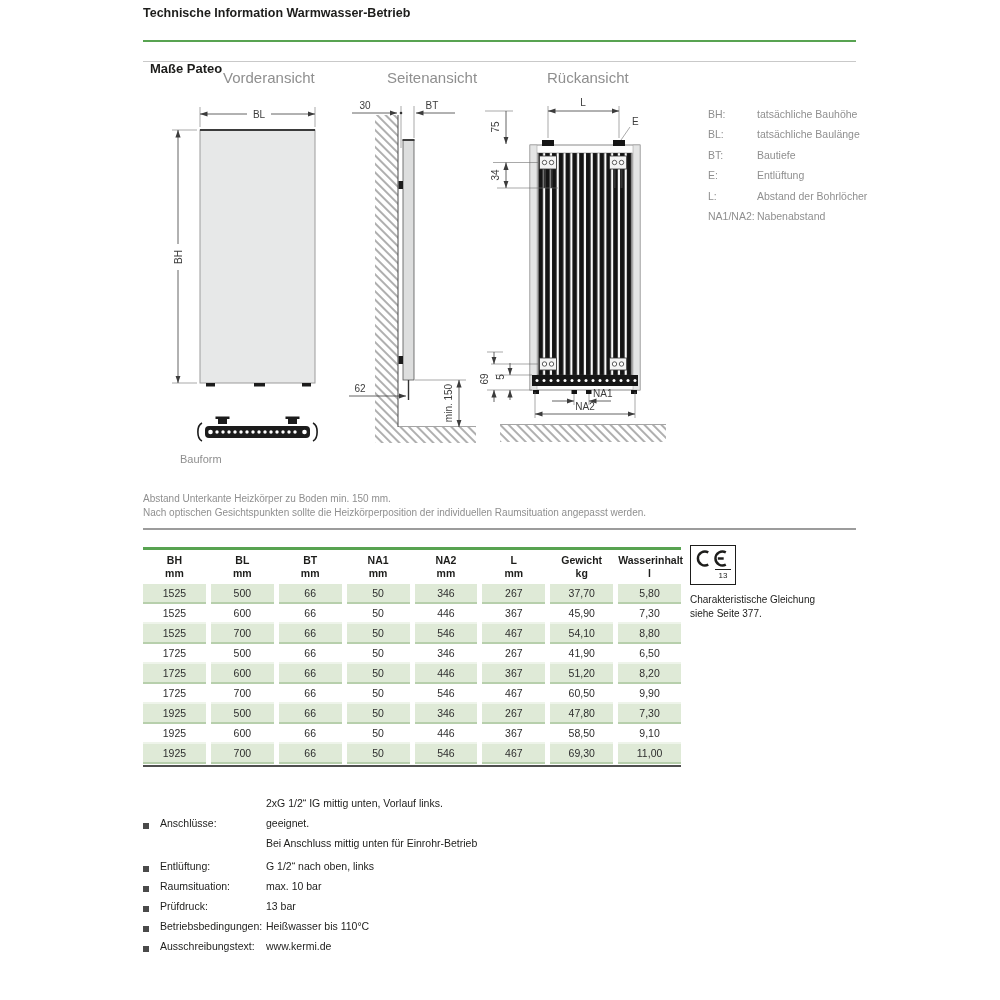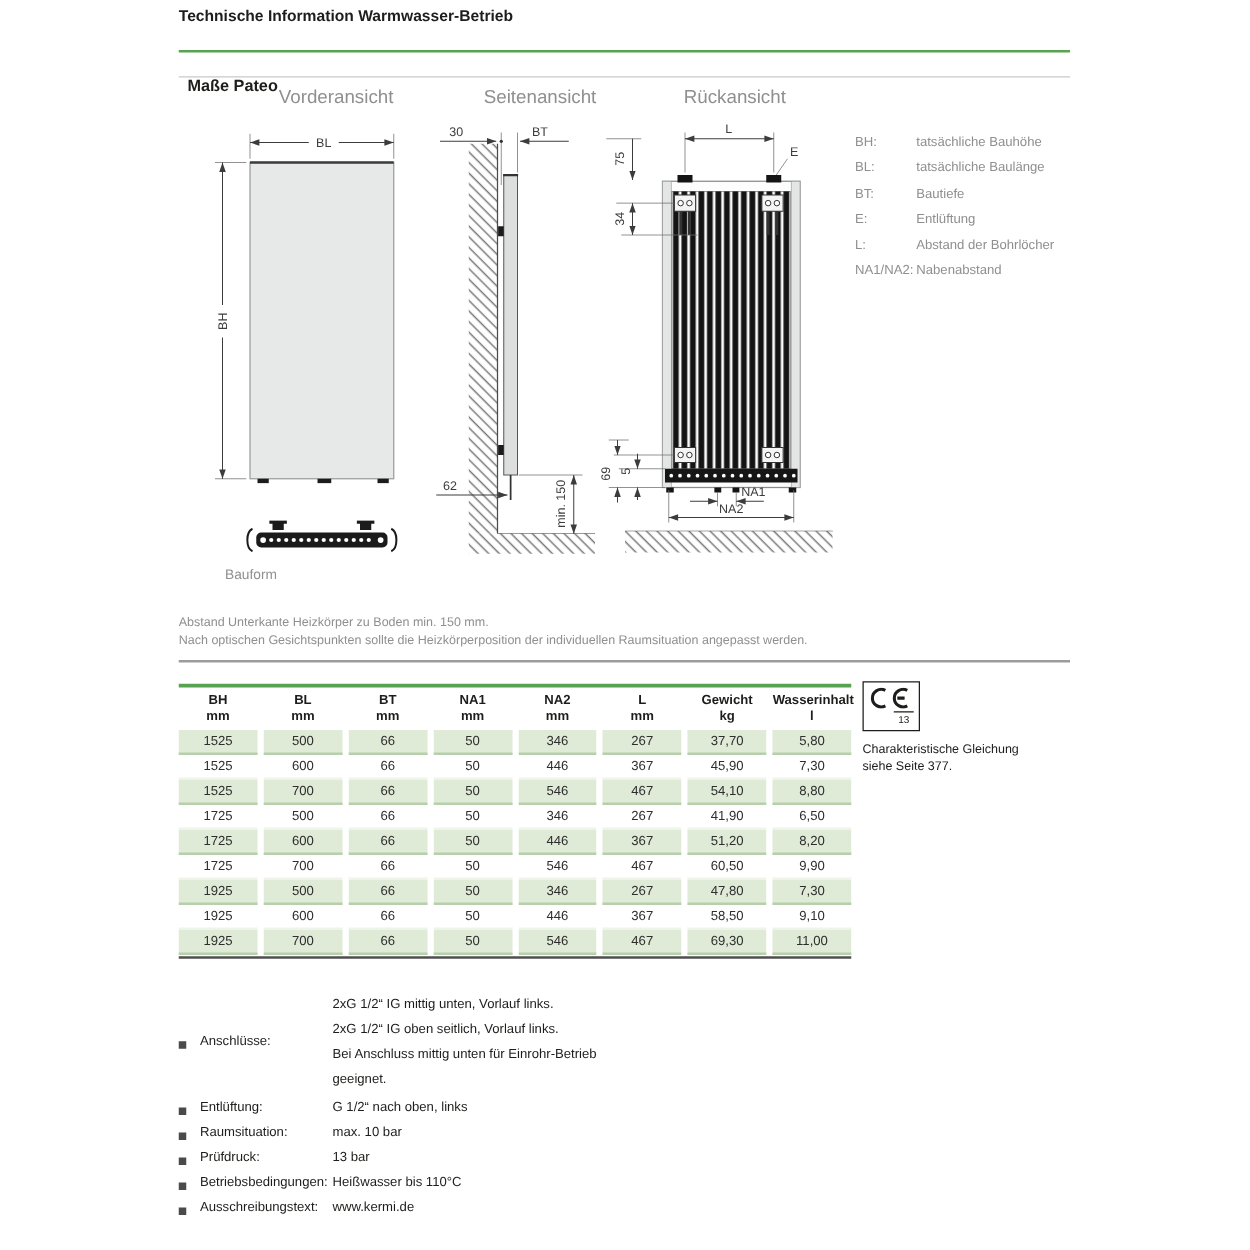--- a/index.html
+++ b/index.html
@@ -12,21 +12,21 @@
   .rule-thin{left:143px;top:61px;width:713px;height:1px;background:#c9c9c9;}
   .view-label{top:69px;font-size:15px;color:#8f8f8f;margin-left:20px;}
   .drawing{left:143px;top:86px;}
   svg text{font-family:"Liberation Sans",sans-serif;font-size:10px;fill:#3c3c3c;}
   svg .lbl-gray{font-size:11px;fill:#8f8f8f;}
   .dim{stroke:#3c3c3c;stroke-width:0.8;}
   .ext{stroke:#6e6e6e;stroke-width:0.6;}
   
   .legend{left:684px;top:108px;width:200px;}
   .legend-row{display:flex;margin-bottom:7.6px;font-size:10.5px;color:#8f8f8f;line-height:12.8px;}
-  .legend-term{flex:0 0 auto;min-width:47px;margin-right:2px;}
+  .legend-term{flex:0 0 auto;min-width:47px;margin-right:2px;margin-left:24px;}
   
   .note{left:143px;top:492px;font-size:10px;color:#8f8f8f;line-height:14px;}
   .rule-mid{left:143px;top:528px;width:713px;height:1.5px;background:#9c9c9c;}
   
   .table-wrap{left:143px;top:547px;width:538px;}
   .tbar-green{height:3px;background:#58a351;}
   table.spec{border-collapse:separate;border-spacing:5px 0;width:548px;margin-left:-5px;table-layout:fixed;}
   table.spec th{padding:4px 0 5px;font-size:10.5px;font-weight:bold;line-height:12.5px;color:#1d1d1b;text-align:center;}
   table.spec td{height:18px;text-align:center;font-size:10.5px;color:#2e2e2e;padding:0;}
   tr.row-green td{background:#dfead7;border-bottom:2px solid #b7cfac;}
@@ -441,23 +441,22 @@
   </div>
 
   <div class="abs specs" id="specs">
     <div class="spec-row first">
       <div class="bullet">
           <span></span>
         </div>
       <div class="spec-label">Anschlüsse:</div>
       <div class="spec-vals">
           <div class="spec-line">2xG 1/2“ IG mittig unten, Vorlauf links.</div>
-          <div class="spec-line">2xG 1/2“ IG oben seitlich, Vorlauf links.</div>
+          <div class="spec-line">geeignet.</div>
           <div class="spec-line">Bei Anschluss mittig unten für Einrohr-Betrieb</div>
-          <div class="spec-line">geeignet.</div>
         </div>
     </div>
 
     <div class="spec-row">
       <div class="bullet">
           <span></span>
         </div>
       <div class="spec-label">Entlüftung:</div>
       <div class="spec-vals">
           <div class="spec-line">G 1/2“ nach oben, links</div>

